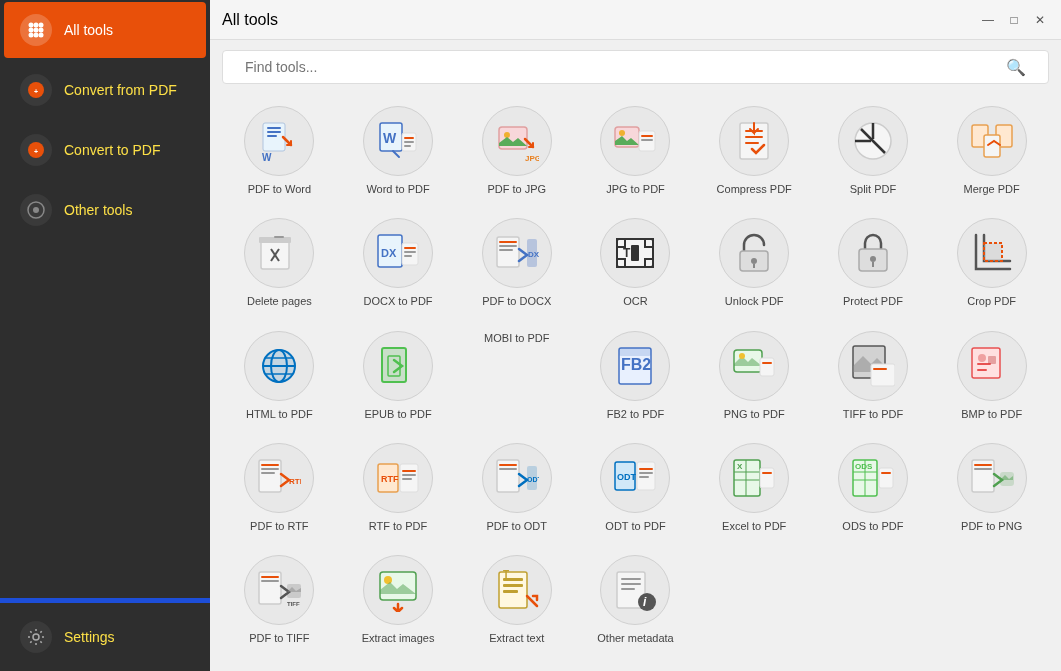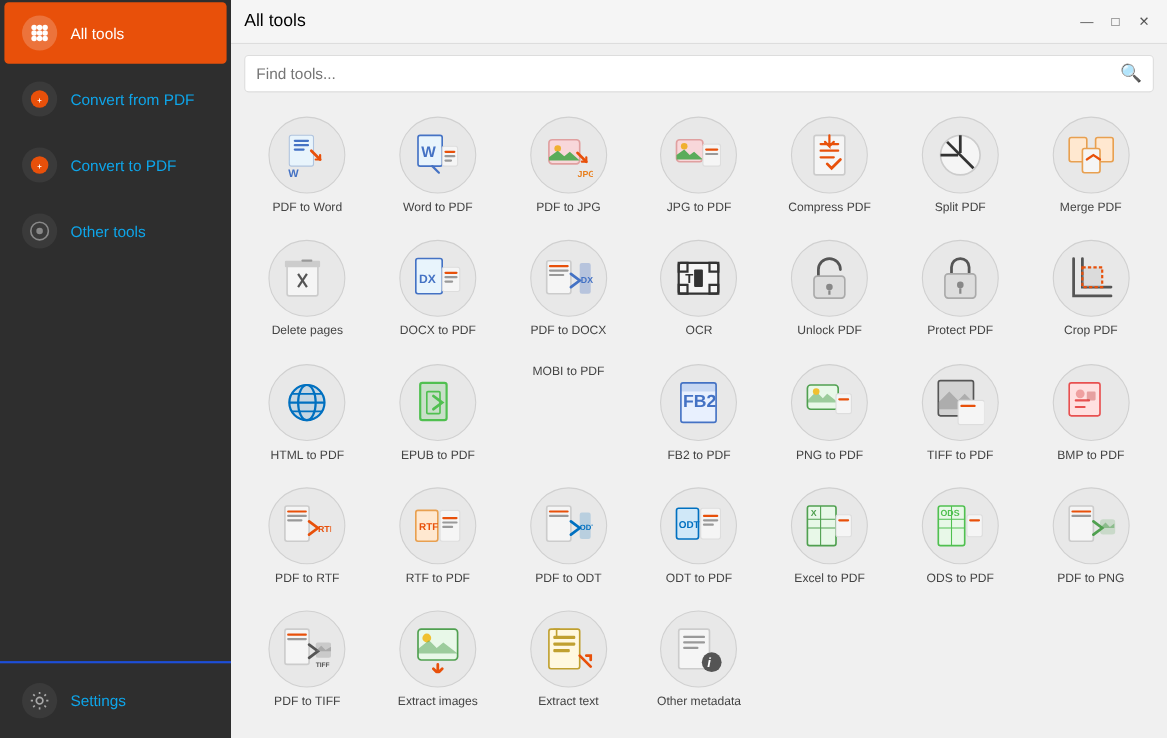--- a/index.html
+++ b/index.html
@@ -12,38 +12,38 @@
       background: #2e2e2e;
       display: flex;
       flex-direction: column;
       height: 671px;
     }
     .sidebar-item {
       display: flex;
       align-items: center;
       padding: 12px 16px;
       cursor: pointer;
-      color: #0ea5e9;
+      color: #fde047;
       font-size: 14px;
       gap: 12px;
       border-radius: 4px;
       margin: 2px 4px;
     }
     .sidebar-item.active { background: #e8500a; color: #fff; }
     .sidebar-item .icon-circle {
       width: 32px; height: 32px;
       border-radius: 50%;
       display: flex; align-items: center; justify-content: center;
       font-size: 16px;
       flex-shrink: 0;
     }
     .sidebar-item.active .icon-circle { background: rgba(255,255,255,0.2); }
     .sidebar-item:not(.active) .icon-circle { background: #3a3a3a; }
     .sidebar-spacer { flex: 1; }
-    .sidebar-bottom { border-top: 2px solid #1d4ed8; padding: 4px 0; }
+    .sidebar-bottom { border-top: 5px solid #1d4ed8; padding: 4px 0; }
 
     
     .main {
       flex: 1;
       display: flex;
       flex-direction: column;
       background: #f0f0f0;
       height: 671px;
     }
 
@@ -66,21 +66,21 @@
     }
 
     
     .search-bar {
       background: #fff;
       margin: 10px 12px 8px 12px;
       border: 1px solid #ddd;
       border-radius: 4px;
       display: flex;
       align-items: center;
-      padding: 0 10px;
+      padding: 0 22px;
       flex-shrink: 0;
     }
     .search-bar input {
       flex: 1;
       border: none;
       outline: none;
       font-size: 14px;
       color: #999;
       padding: 8px 0;
       background: transparent;

